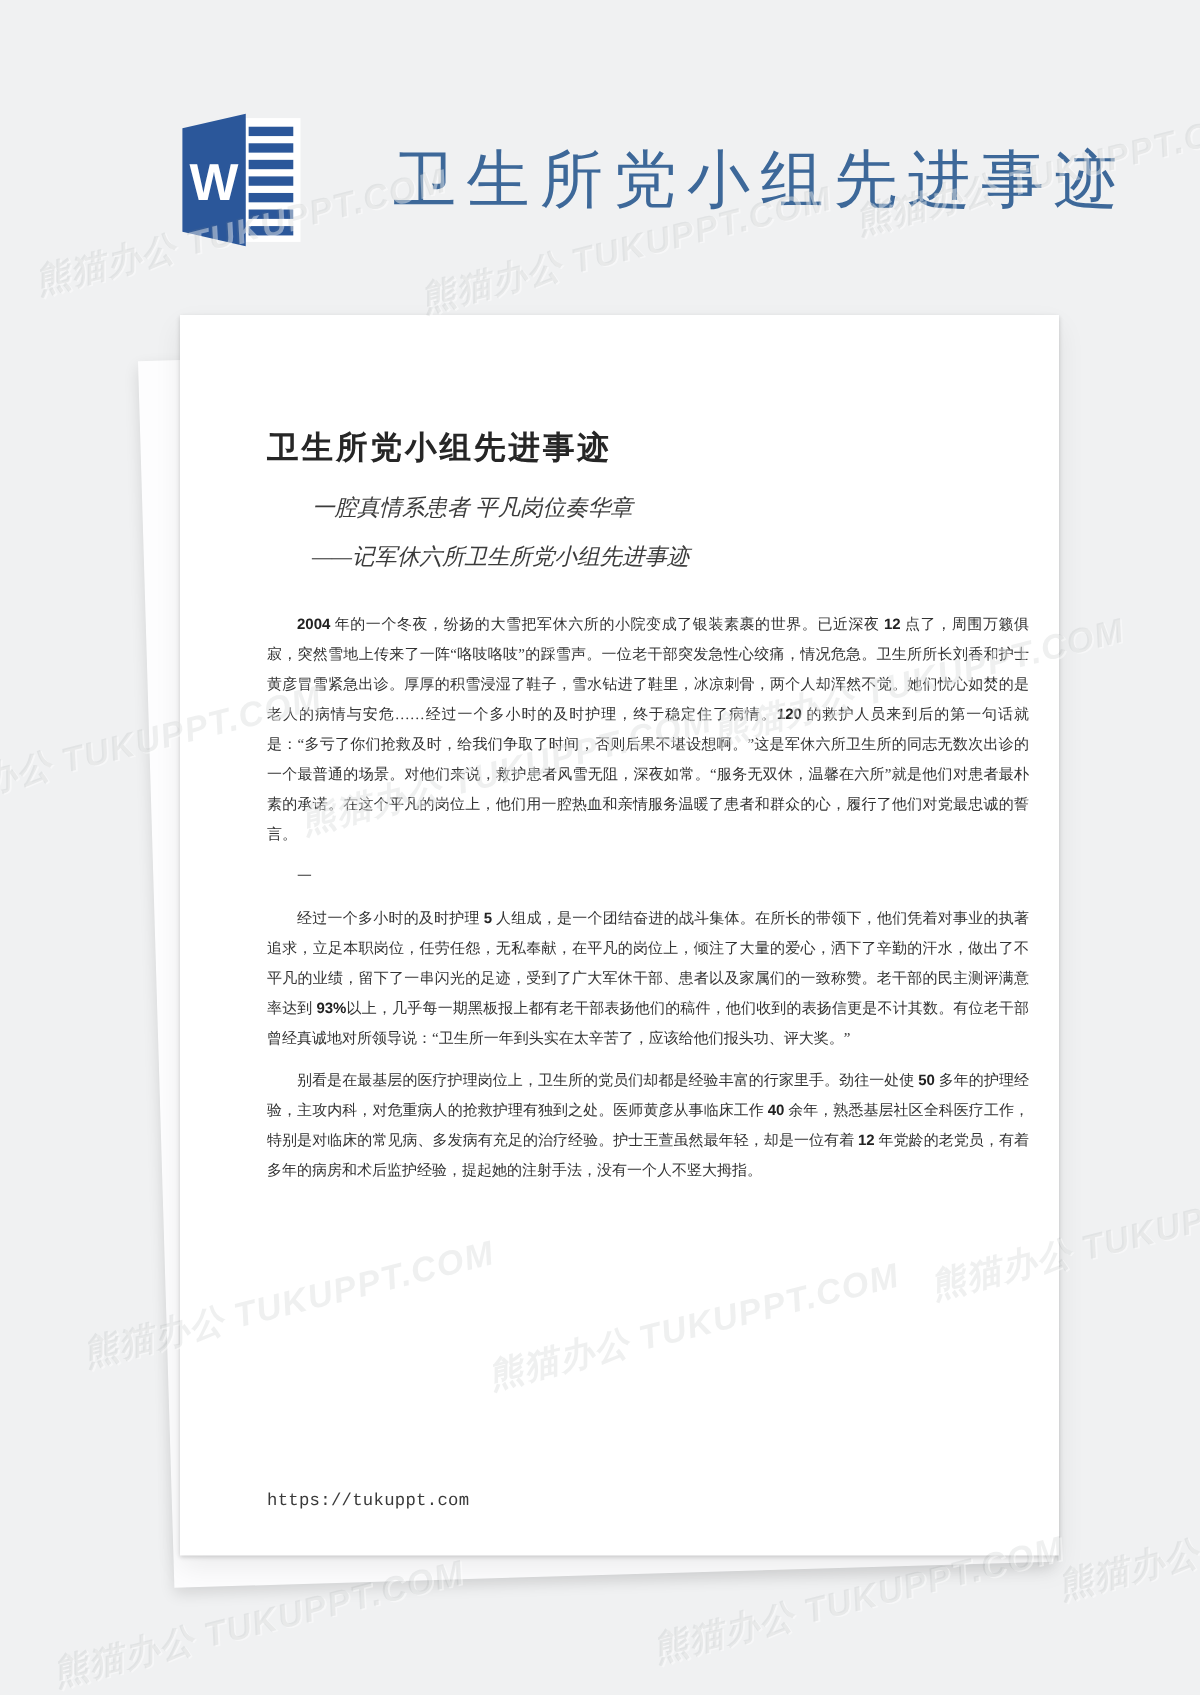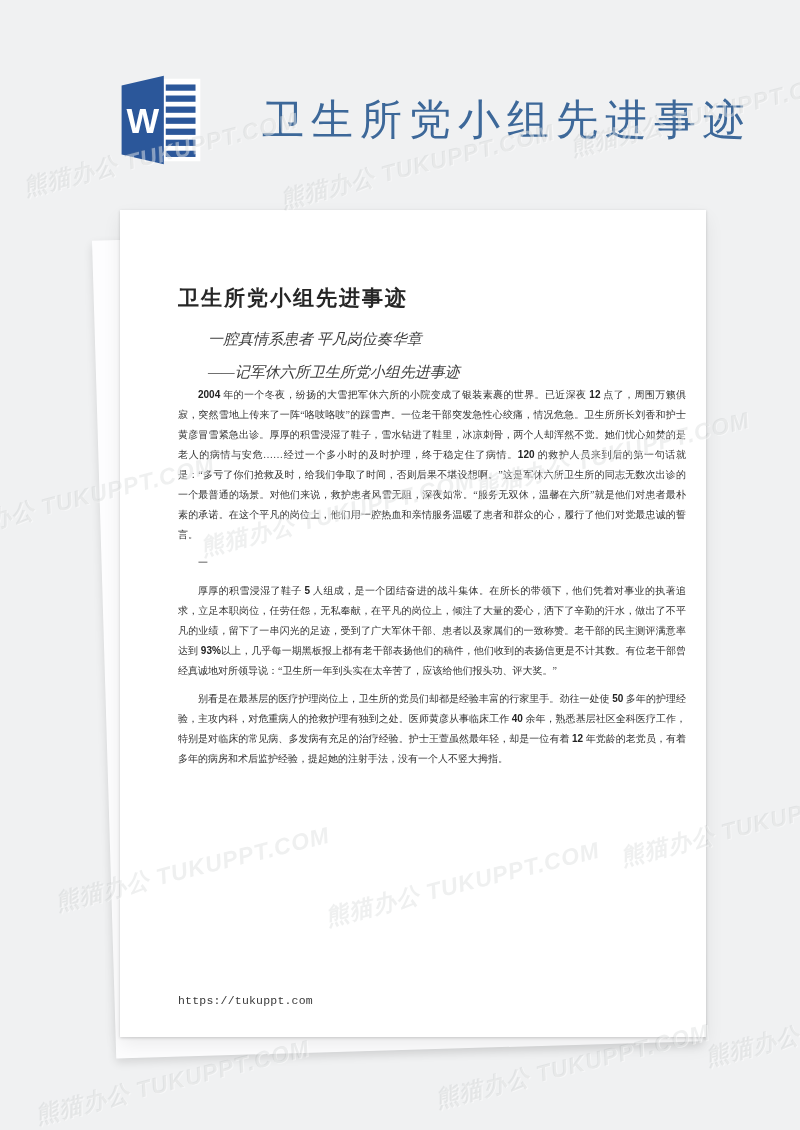--- a/index.html
+++ b/index.html
@@ -56,21 +56,21 @@
     margin:0 0 16px 0;
     font-family:"Liberation Serif",serif;
     font-size:21px;font-weight:600;color:#262626;
     letter-spacing:2px;line-height:30px;
   }
   .sub{
     margin:0 0 12px 0;text-indent:2em;
     font-family:"Liberation Serif",serif;
     font-size:15px;color:#3c3c3c;line-height:21px;font-style:italic;
   }
-  .sub.second{margin-bottom:2px;}
+  .sub.second{margin-bottom:24px;}
   .paras p{
     margin:0 0 8px 0;text-indent:2em;text-align:justify;
     font-family:"Liberation Serif",serif;
     font-size:10px;line-height:20px;color:#333;
   }
   .paras p b{
     font-family:"Liberation Sans",sans-serif;
     font-weight:bold;color:#222;
   }
   .doc-footer{
@@ -106,21 +106,21 @@
 
   <div class="sheet back"></div>
 
   <div class="sheet main">
     <h2 class="doc-title">卫生所党小组先进事迹</h2>
     <p class="sub">一腔真情系患者 平凡岗位奏华章</p>
     <p class="sub second">——记军休六所卫生所党小组先进事迹</p>
     <div class="paras">
         <p><b>2004</b><span> 年的一个冬夜，纷扬的大雪把军休六所的小院变成了银装素裹的世界。已近深夜 </span><b>12</b><span> 点了，周围万籁俱寂，突然雪地上传来了一阵“咯吱咯吱”的踩雪声。一位老干部突发急性心绞痛，情况危急。卫生所所长刘香和护士黄彦冒雪紧急出诊。厚厚的积雪浸湿了鞋子，雪水钻进了鞋里，冰凉刺骨，两个人却浑然不觉。她们忧心如焚的是老人的病情与安危……经过一个多小时的及时护理，终于稳定住了病情。</span><b>120</b><span> 的救护人员来到后的第一句话就是：“多亏了你们抢救及时，给我们争取了时间，否则后果不堪设想啊。”这是军休六所卫生所的同志无数次出诊的一个最普通的场景。对他们来说，救护患者风雪无阻，深夜如常。“服务无双休，温馨在六所”就是他们对患者最朴素的承诺。在这个平凡的岗位上，他们用一腔热血和亲情服务温暖了患者和群众的心，履行了他们对党最忠诚的誓言。</span></p>
         <p><span>一</span></p>
-        <p><span>厚厚的积雪浸湿了鞋子 </span><b>5</b><span> 人组成，是一个团结奋进的战斗集体。在所长的带领下，他们凭着对事业的执著追求，立足本职岗位，任劳任怨，无私奉献，在平凡的岗位上，倾注了大量的爱心，洒下了辛勤的汗水，做出了不平凡的业绩，留下了一串闪光的足迹，受到了广大军休干部、患者以及家属们的一致称赞。老干部的民主测评满意率达到 </span><b>93%</b><span>以上，几乎每一期黑板报上都有老干部表扬他们的稿件，他们收到的表扬信更是不计其数。有位老干部曾经真诚地对所领导说：“卫生所一年到头实在太辛苦了，应该给他们报头功、评大奖。”</span></p>
+        <p><span>经过一个多小时的及时护理 </span><b>5</b><span> 人组成，是一个团结奋进的战斗集体。在所长的带领下，他们凭着对事业的执著追求，立足本职岗位，任劳任怨，无私奉献，在平凡的岗位上，倾注了大量的爱心，洒下了辛勤的汗水，做出了不平凡的业绩，留下了一串闪光的足迹，受到了广大军休干部、患者以及家属们的一致称赞。老干部的民主测评满意率达到 </span><b>93%</b><span>以上，几乎每一期黑板报上都有老干部表扬他们的稿件，他们收到的表扬信更是不计其数。有位老干部曾经真诚地对所领导说：“卫生所一年到头实在太辛苦了，应该给他们报头功、评大奖。”</span></p>
         <p><span>别看是在最基层的医疗护理岗位上，卫生所的党员们却都是经验丰富的行家里手。劲往一处使 </span><b>50</b><span> 多年的护理经验，主攻内科，对危重病人的抢救护理有独到之处。医师黄彦从事临床工作 </span><b>40</b><span> 余年，熟悉基层社区全科医疗工作，特别是对临床的常见病、多发病有充足的治疗经验。护士王萱虽然最年轻，却是一位有着 </span><b>12</b><span> 年党龄的老党员，有着多年的病房和术后监护经验，提起她的注射手法，没有一个人不竖大拇指。</span></p>
       </div>
     <div class="doc-footer">https://tukuppt.com</div>
   </div>
 
   <div class="wm-layer">
       <div class="wm" style="left: 28px; top: 172px;">熊猫办公 TUKUPPT.COM</div>
       <div class="wm" style="left: 285px; top: 184px;">熊猫办公 TUKUPPT.COM</div>
       <div class="wm" style="left: 575px; top: 132px;">熊猫办公 TUKUPPT.COM</div>
       <div class="wm" style="left: -55px; top: 517px;">熊猫办公 TUKUPPT.COM</div>

